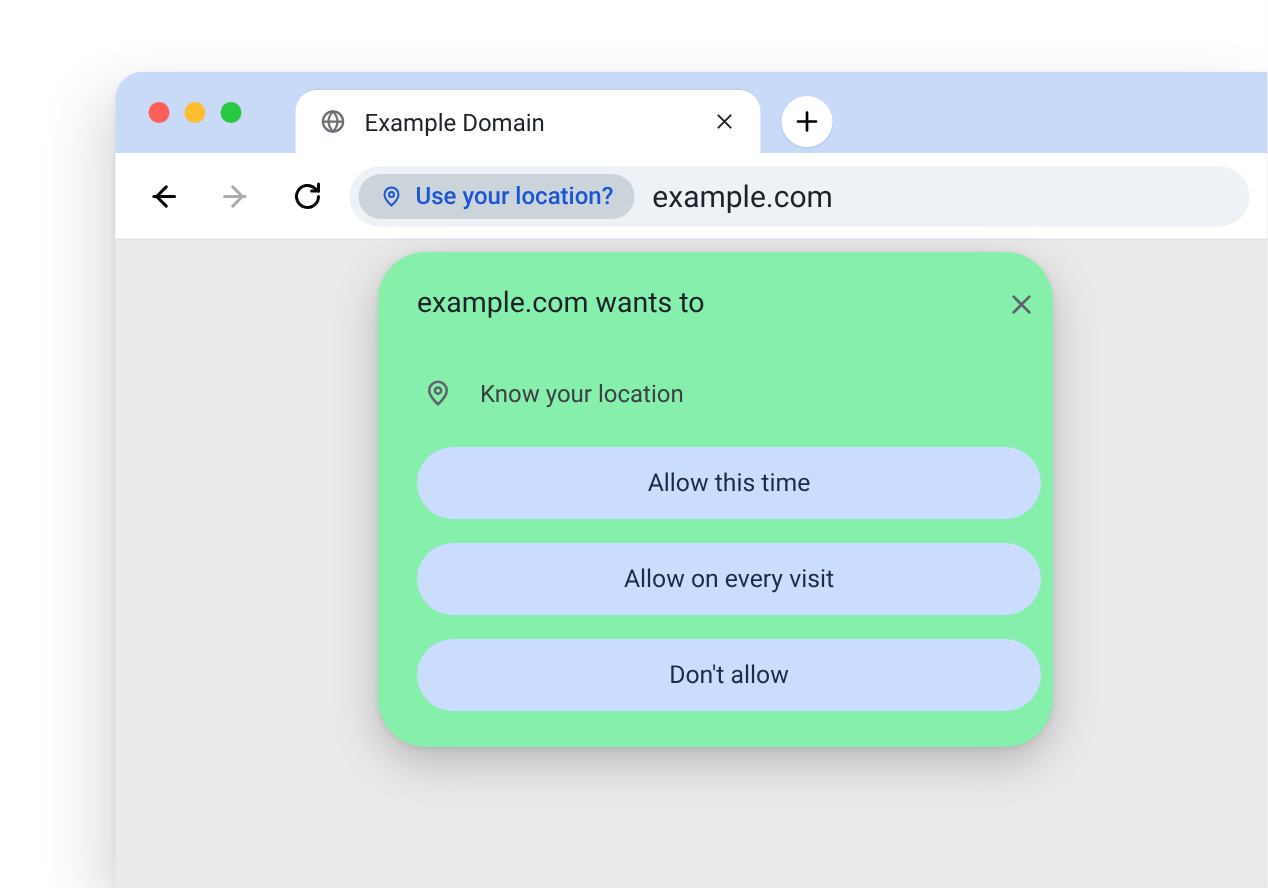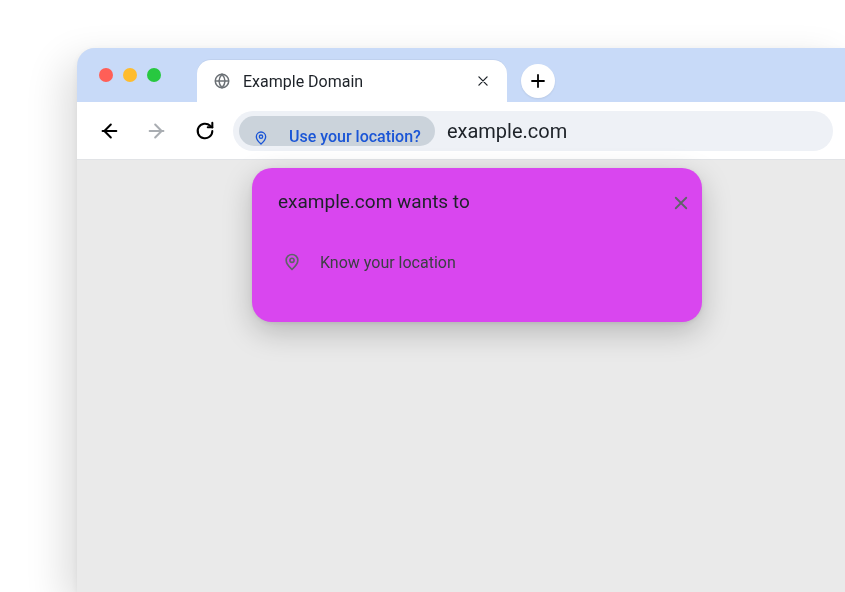--- a/index.html
+++ b/index.html
@@ -59,32 +59,32 @@
     padding:0 12px;gap:8px;border-bottom:1px solid #e1e3e6;
   }
   .navbtn{width:40px;height:40px;border-radius:50%;display:flex;align-items:center;justify-content:center;color:#000;}
   .navbtn.fwd{color:#a9adb2;}
   .navbtn svg{width:22px;height:22px;}
   .omnibox{
     flex:1 1 auto;height:40px;border-radius:20px;background:#eef1f6;
     display:flex;align-items:center;padding:0 14px 0 6px;gap:12px;
   }
   .chip{
-    display:flex;align-items:flex-end;gap:20px;height:30px;border-radius:16px;
+    display:flex;align-items:center;gap:8px;height:30px;border-radius:16px;
     background:var(--chip-bg);padding:0 14px;color:var(--chip-text);
     font-size:16px;font-weight:500;
   }
   .chip svg{width:16px;height:16px;}
   .urltext{color:var(--text);font-size:20px;}
   
   .page{position:absolute;top:112px;left:0;right:0;bottom:0;background:var(--page-bg);}
   
   .popover{
     position:absolute;left:175px;top:120px;width:450px;
-    background:#d946ef;border-radius:20px;
+    background:#86efac;border-radius:32px;
     box-shadow:0 10px 30px rgba(0,0,0,0.22),0 1px 4px rgba(0,0,0,0.08);
     padding:22px 8px 24px 26px;
   }
   .pophdr{display:flex;align-items:flex-start;justify-content:space-between;}
   .poptitle{font-size:19px;color:var(--text);font-weight:400;}
   .popclose{color:var(--grey-icon);width:26px;height:26px;display:flex;align-items:center;justify-content:center;border-radius:6px;}
   .permrow{display:flex;align-items:center;gap:18px;margin-top:36px;margin-bottom:26px;padding-left:4px;}
   .permrow svg{width:20px;height:20px;color:var(--grey-icon);}
   .permlabel{font-size:16px;color:var(--muted);}
   .btns{display:flex;flex-direction:column;gap:16px;}
@@ -172,16 +172,21 @@
       </div>
 
       <div class="permrow">
         <svg viewBox="0 0 24 24" fill="none" stroke="currentColor" stroke-width="2">
           <path d="M12 21s-7-6.2-7-11a7 7 0 1 1 14 0c0 4.8-7 11-7 11z"></path>
           <circle cx="12" cy="10" r="2.5"></circle>
         </svg>
         <span class="permlabel">Know your location</span>
       </div>
 
+      <div class="btns">
+        <button class="pbtn">Allow this time</button>
+        <button class="pbtn">Allow on every visit</button>
+        <button class="pbtn">Don't allow</button>
+      </div>
     </div>
 
   </div>
 </div>
 
 </body></html>

